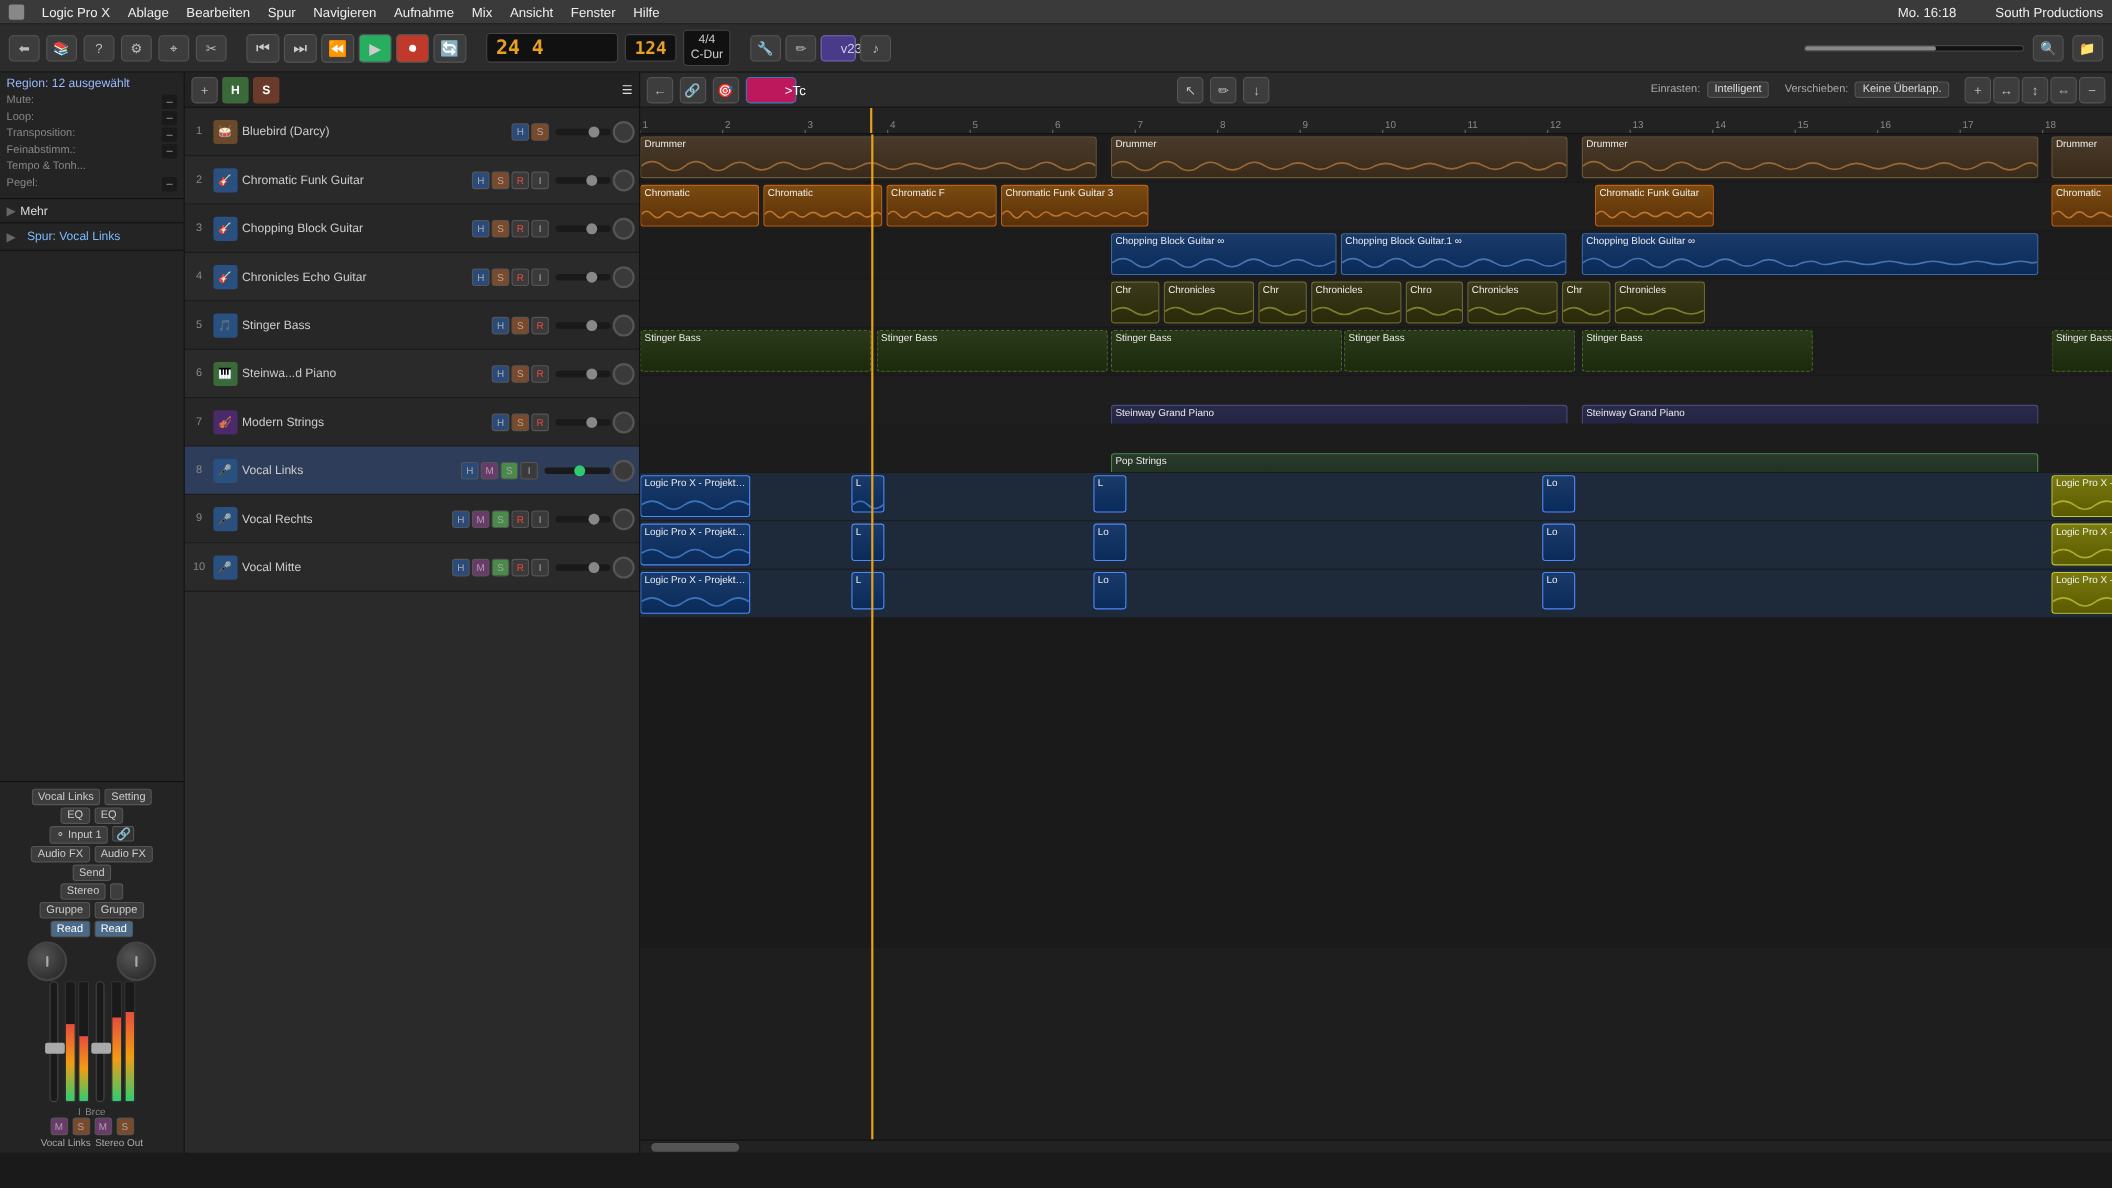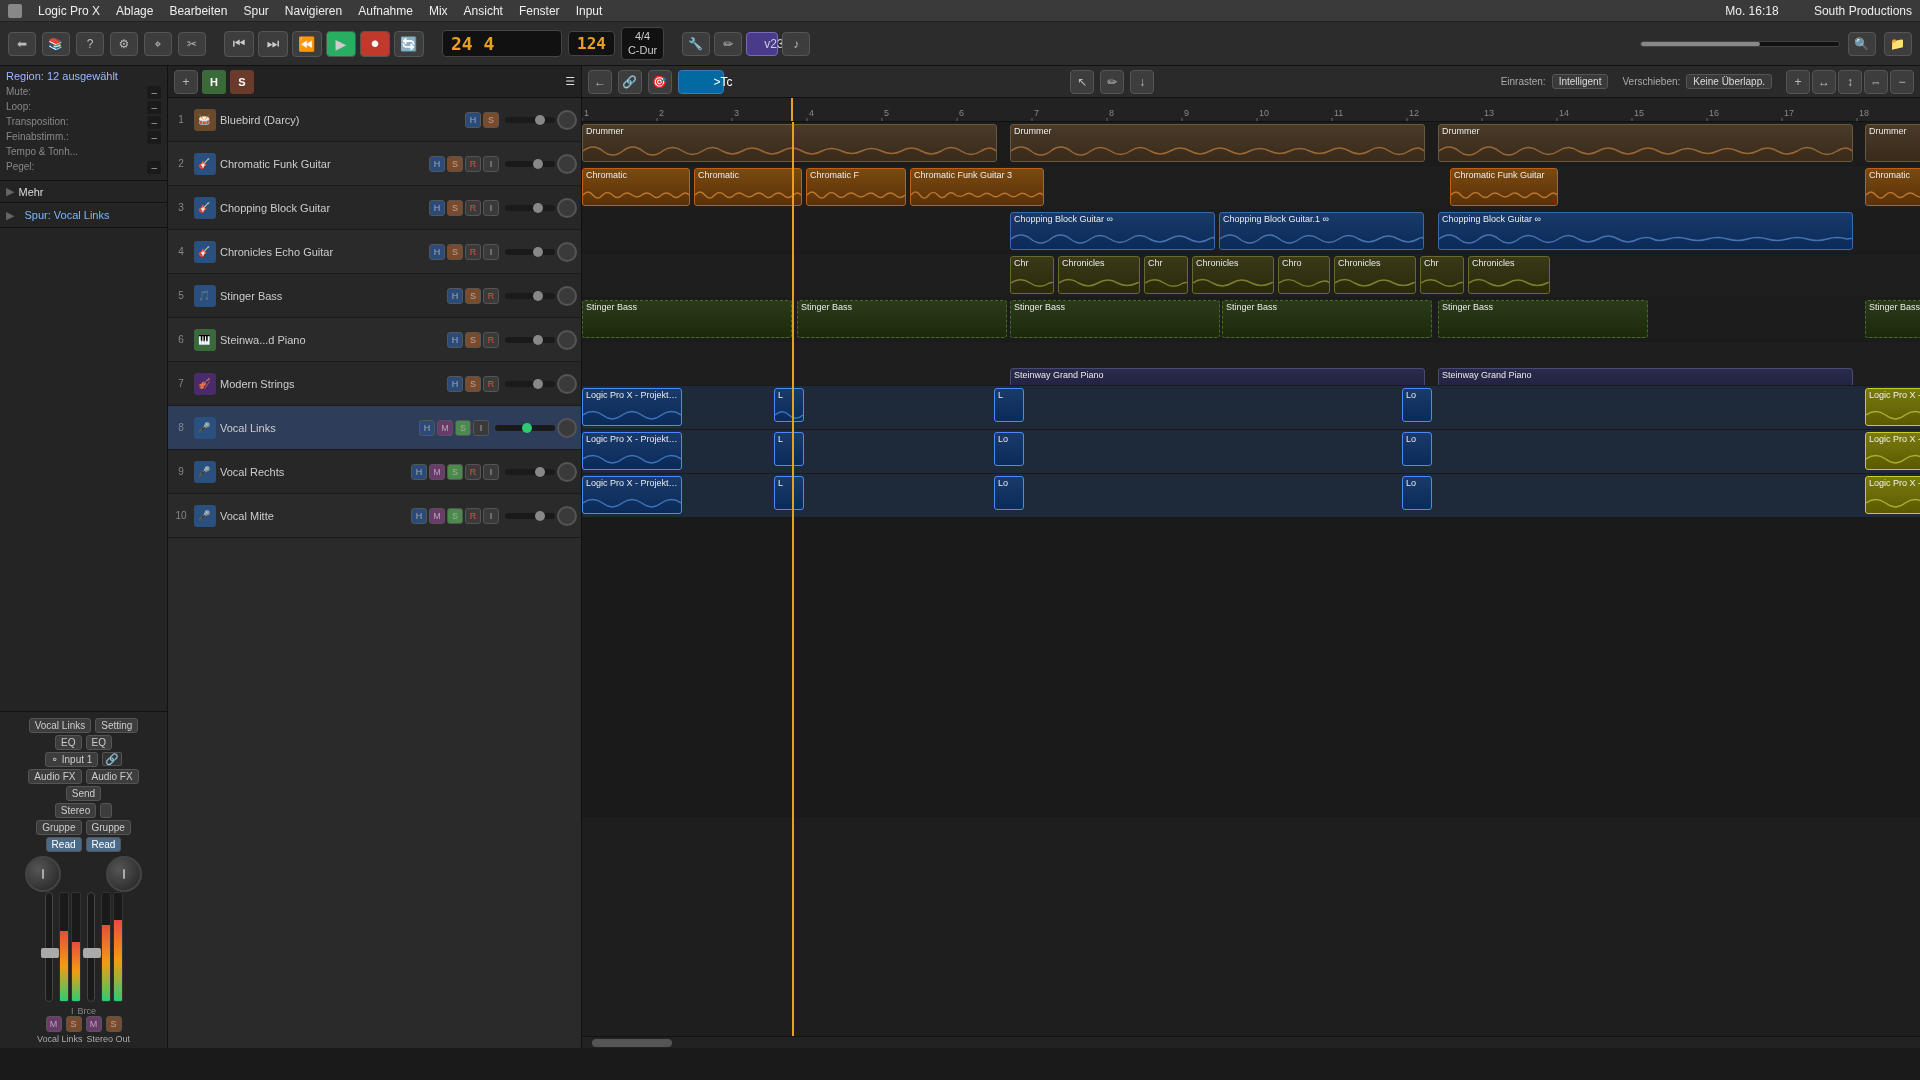--- a/index.html
+++ b/index.html
@@ -427,21 +427,21 @@
       width: 24px; height: 24px;
       background: #3d3d3d;
       border: 1px solid #555;
       border-radius: 4px;
       display: flex; align-items: center; justify-content: center;
       cursor: pointer;
       font-size: 12px;
       color: #bbb;
     }
     .st-mode-btn {
-      background: #0369a1;
+      background: #be185d;
       border-color: #3a7aba;
       color: white;
       padding-left: 44px;
     }
 
     
     .spur-label {
       font-size: 11px;
       color: #7abaff;
       padding: 2px 6px;
@@ -455,21 +455,21 @@
   <div class="app-icon"></div>
   <span>Logic Pro X</span>
   <span>Ablage</span>
   <span>Bearbeiten</span>
   <span>Spur</span>
   <span>Navigieren</span>
   <span>Aufnahme</span>
   <span>Mix</span>
   <span>Ansicht</span>
   <span>Fenster</span>
-  <span>Input</span>
+  <span>Hilfe</span>
   <span class="clock">Mo. 16:18</span>
   &nbsp;
   <span>South Productions</span>
 </div>
 
 <div id="toolbar">
   <div class="tb-btn">⬅</div>
   <div class="tb-btn">📚</div>
   <div class="tb-btn">?</div>
   <div class="tb-btn">⚙</div>
@@ -1045,20 +1045,28 @@
             </svg>
         </div>
         <div class="clip clip-piano" style="left:856px;width:415px;">
           <div class="clip-title">Steinway Grand Piano</div>
           <svg class="waveform" viewBox="0 0 415 24">
               <path d="M0,12 Q20,10 40,12 Q60,14 80,12 Q100,10 120,12 Q140,14 160,12 Q180,10 200,12 Q220,14 240,12 Q260,10 280,12 Q300,14 320,12 Q340,10 360,12 Q380,14 400,12 Q410,11 415,12" fill="none" stroke="#8080c0" stroke-width="1.5"></path>
             </svg>
         </div>
       </div>
 
+      <div class="track-lane">
+        <div class="clip clip-piano" style="left:428px;width:843px;background:linear-gradient(to bottom,#2a3a2a,#1a2a1a);border-color:#4a8a4a;">
+          <div class="clip-title">Pop Strings</div>
+          <svg class="waveform" viewBox="0 0 843 24">
+              <path d="M0,12 Q20,9 40,12 Q60,15 80,12 Q100,9 120,12 Q140,15 160,12 Q180,9 200,12 Q220,15 240,12 Q260,9 280,12 Q300,15 320,12 Q340,9 360,12 Q380,15 400,12 Q420,9 440,12 Q460,15 480,12 Q500,9 520,12 Q540,15 560,12 Q580,9 600,12 Q620,15 640,12 Q660,9 680,12 Q700,15 720,12 Q740,9 760,12 Q780,15 800,12 Q820,9 840,12 Q843,12 843,12" fill="none" stroke="#60a060" stroke-width="1.5"></path>
+            </svg>
+        </div>
+      </div>
 
       <div class="track-lane" style="background:#1e2a3a;">
         <div class="clip clip-vocal-blue" style="left:0px;width:100px;">
           <div class="clip-title">Logic Pro X - Projektso</div>
           <svg class="waveform" viewBox="0 0 100 24">
               <path d="M0,12 Q10,5 20,12 Q30,20 40,12 Q50,5 60,12 Q70,20 80,12 Q90,5 100,12" fill="none" stroke="#5090e0" stroke-width="1.5"></path>
             </svg>
         </div>
         <div class="clip clip-vocal-blue" style="left:192px;width:30px;height:34px;">
           <div class="clip-title">L</div>

